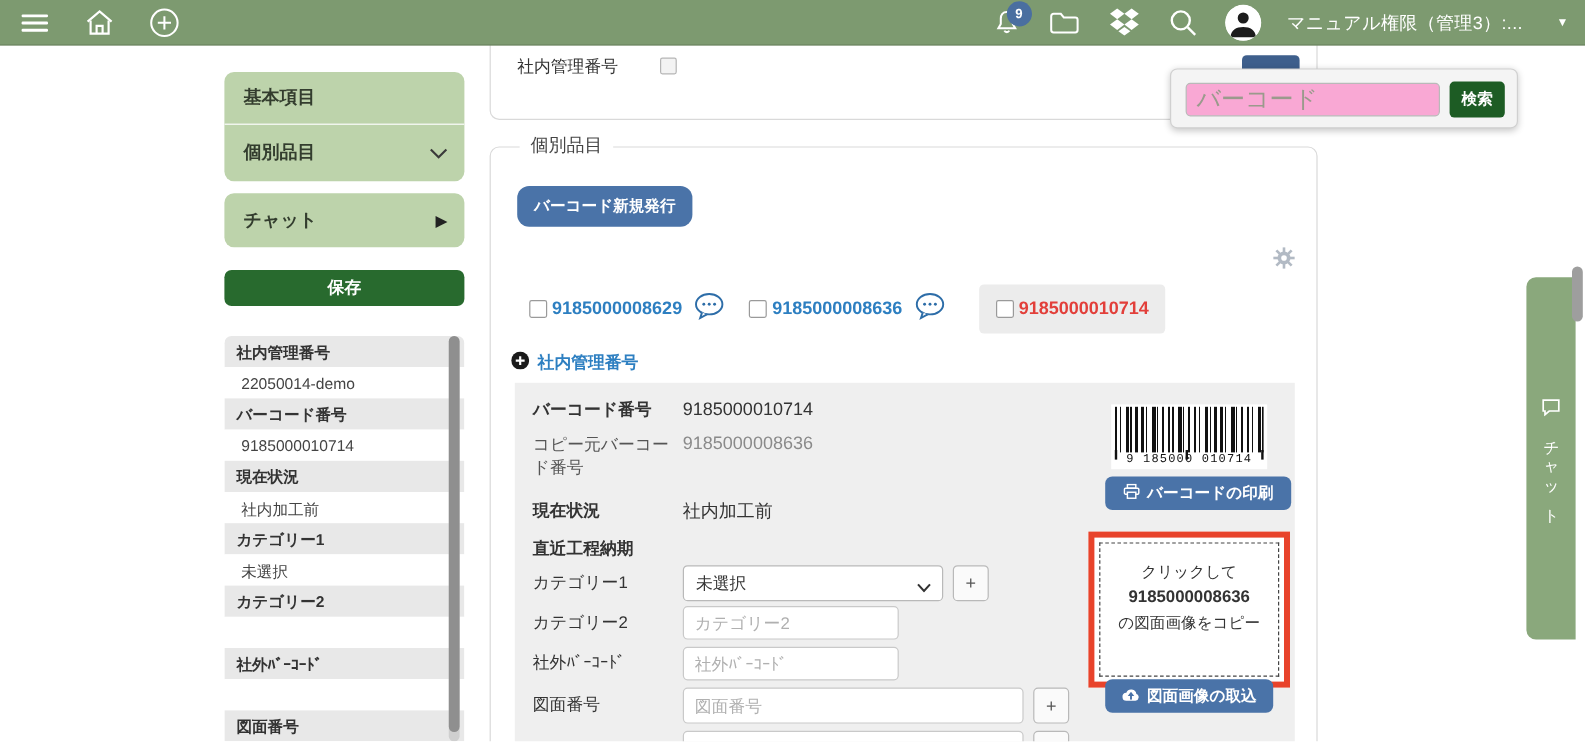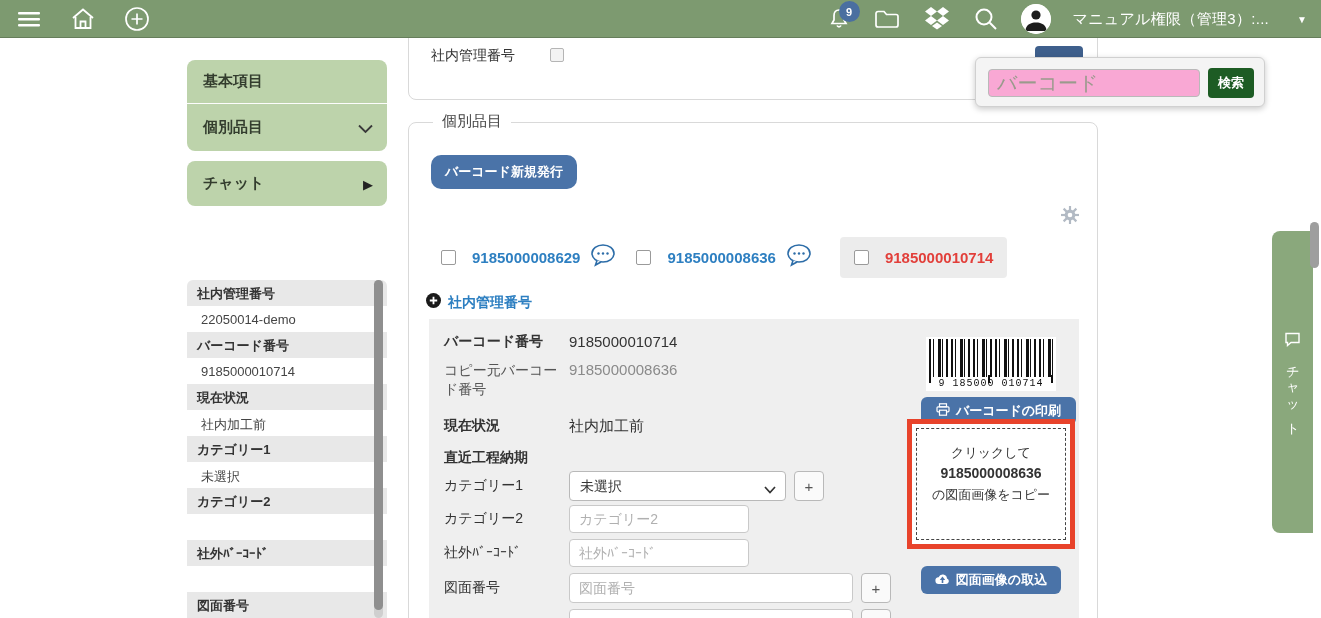--- a/index.html
+++ b/index.html
@@ -62,21 +62,21 @@
   .btn-blue { background:#4a73a8; color:#fff; font-size:13px; font-weight:bold; border:none;
     border-radius:4px; cursor:pointer; }
   .new-barcode { position:absolute; left:22px; top:32px; padding:8px 14px;border-radius:10px; }
   .check-row { position:absolute; left:17px; top:67px; display:flex; gap:6px; }
   .btn-white { background:#fff; border:1px solid #b9b9b9; border-radius:4px; font-size:13px;
     font-weight:bold; color:#333; padding:8px 12px; cursor:pointer; }
   .gear { position:absolute; right:18px; top:83px; cursor:pointer; }
 
   .tabs { position:absolute; left:32px; top:112px; height:44px; display:flex; align-items:center; }
   .tab { display:flex; align-items:center; margin-right:20px; }
-  .tab .num { font-size:15px; font-weight:bold; color:#2d7fc1; margin-left:16px; cursor:pointer; }
+  .tab .num { font-size:15px; font-weight:bold; color:#2d7fc1; margin-left:4px; cursor:pointer; }
   .tab .bubble { margin-left:10px; cursor:pointer; }
   .tab.active { background:#ececec; border-radius:4px; padding:12px 14px; margin-left:8px; margin-right:0; }
   .tab.active .num { color:#e23f3a; }
   .cb2 { appearance:none; -webkit-appearance:none; width:15px; height:15px; border:1px solid #9a9a9a;
     background:#fff; border-radius:2px; cursor:pointer; }
 
   .add-link { position:absolute; left:17px; top:170px; display:flex; align-items:center; gap:7px; cursor:pointer; }
   .add-link .txt { font-size:14px; font-weight:bold; color:#2d7fc1; }
 
   .panel { position:absolute; left:20px; top:196px; width:650px; height:312px; background:#efefef; }
@@ -98,21 +98,21 @@
   .bc-block { position:absolute; left:497px; top:18px; width:130px; height:54px; background:#fff; }
   .bc-bars { position:absolute; left:3px; top:2px; width:124px; height:38px;
     background:repeating-linear-gradient(90deg,#111 0 2px,#fff 2px 4px,#111 4px 5px,#fff 5px 9px,
       #111 9px 12px,#fff 12px 13px,#111 13px 14px,#fff 14px 17px,#111 17px 19px,#fff 19px 22px); }
   .bc-guard { position:absolute; top:38px; width:2px; height:8px; background:#111; }
   .bc-num { position:absolute; left:0; top:41px; width:130px; text-align:center;
     font-family:"Liberation Mono","DejaVu Sans Mono",monospace; font-size:10px; color:#111;
     letter-spacing:1px; background:transparent; }
   .print-btn { position:absolute; left:492px; top:78px; width:155px; height:28px; border-radius:6px;
     display:flex; align-items:center; justify-content:center; gap:6px; }
-  .redbox { position:absolute; left:478px; top:100px; width:168px; height:130px;
+  .redbox { position:absolute; left:478px; top:124px; width:168px; height:130px;
     border:5px solid #e8432b; background:#fff; cursor:pointer; }
   .redbox-inner { position:absolute; left:4px; top:4px; right:4px; bottom:4px; border:1px dashed #444;
     text-align:center; padding-top:13px; font-size:13px; color:#333; line-height:21px; }
   .redbox-inner .b { font-weight:bold; font-size:14px; }
   .import-btn { position:absolute; left:492px; top:247px; width:140px; height:28px; border-radius:6px;
     display:flex; align-items:center; justify-content:center; gap:6px; }
 
   
   .chat-tab { position:absolute; left:1272px; top:231px; width:41px; height:302px; background:#8aa87c;
     border-radius:8px 0 0 8px; z-index:10; cursor:pointer; display:flex; flex-direction:column;
@@ -204,20 +204,21 @@
           </svg>
       </span>
     </div>
   </div>
   <div class="nav-group" style="top:161px;">
     <div class="nav-item" style="padding:13px 16px;">
       <span>チャット</span>
       <span class="play">▶</span>
     </div>
   </div>
+  <button class="save-btn">保存</button>
 
   <div class="field-list">
     <div class="fl-label">社内管理番号</div>
     <div class="fl-value">22050014-demo</div>
     <div class="fl-label">バーコード番号</div>
     <div class="fl-value">9185000010714</div>
     <div class="fl-label">現在状況</div>
     <div class="fl-value">社内加工前</div>
     <div class="fl-label">カテゴリー1</div>
     <div class="fl-value">未選択</div>

